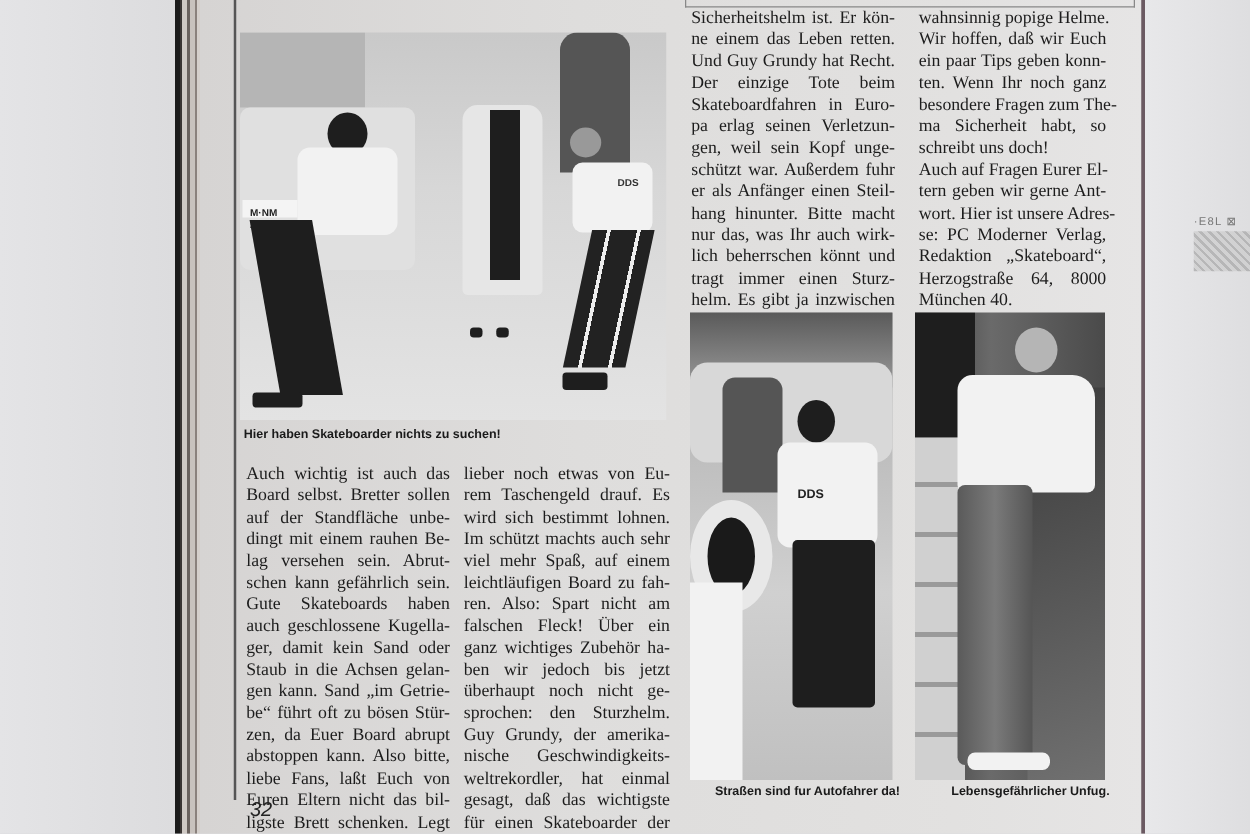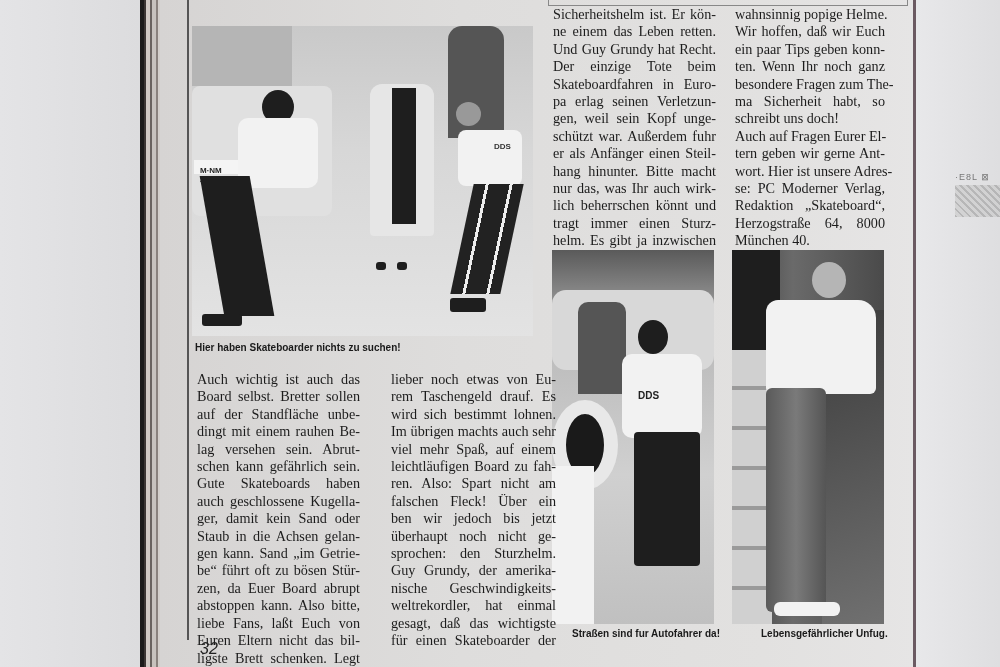--- a/index.html
+++ b/index.html
@@ -36,21 +36,21 @@
 
     .caption { position: absolute; font-family: "Liberation Sans", sans-serif; font-weight: bold; font-size: 10px; color: #1a1a1a; white-space: nowrap; }
     .caption-1 { left: 195px; top: 342px; }
     .caption-2 { left: 572px; top: 628px; }
     .caption-3 { left: 733px; top: 628px; padding-left: 28px; }
 
     .col { position: absolute; font-size: 14.2px; line-height: 17.4px; color: #1c1c1c; text-align: justify; }
     .col p { display: block; text-align-last: justify; white-space: nowrap; }
     .col p.last { text-align-last: left; }
     .col-a { left: 197px; top: 371px; width: 163px; }
-    .col-b { left: 371px; top: 371px; width: 165px; margin-left: 20px; }
+    .col-b { left: 371px; top: 371px; width: 165px; }
     .col-c { left: 553px; top: 6px; width: 163px; }
     .col-d { left: 735px; top: 6px; width: 150px; }
 
     .page-number { position: absolute; left: 200px; top: 640px; font-family: "Liberation Sans", sans-serif; font-size: 16px; color: #222; font-style: italic; }
   </style>
 </head>
 <body>
 
 <div class="bg-left"></div>
 <div class="spine"></div>
@@ -125,25 +125,26 @@
   <p>abstoppen kann. Also bitte,</p>
   <p>liebe Fans, laßt Euch von</p>
   <p>Euren Eltern nicht das bil-</p>
   <p>ligste Brett schenken. Legt</p>
 </div>
 
 <div class="col col-b">
   <p>lieber noch etwas von Eu-</p>
   <p>rem Taschengeld drauf. Es</p>
   <p>wird sich bestimmt lohnen.</p>
-  <p>Im übrigen machts auch sehr</p>
+  <p>Im schützt machts auch sehr</p>
   <p>viel mehr Spaß, auf einem</p>
   <p>leichtläufigen Board zu fah-</p>
   <p>ren. Also: Spart nicht am</p>
   <p>falschen Fleck! Über ein</p>
+  <p>ganz wichtiges Zubehör ha-</p>
   <p>ben wir jedoch bis jetzt</p>
   <p>überhaupt noch nicht ge-</p>
   <p>sprochen: den Sturzhelm.</p>
   <p>Guy Grundy, der amerika-</p>
   <p>nische Geschwindigkeits-</p>
   <p>weltrekordler, hat einmal</p>
   <p>gesagt, daß das wichtigste</p>
   <p>für einen Skateboarder der</p>
 </div>
 

